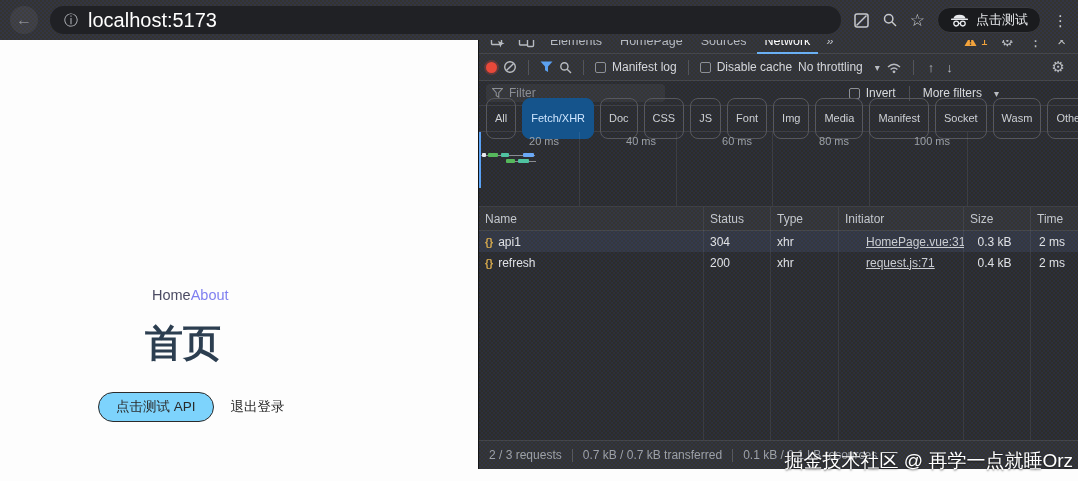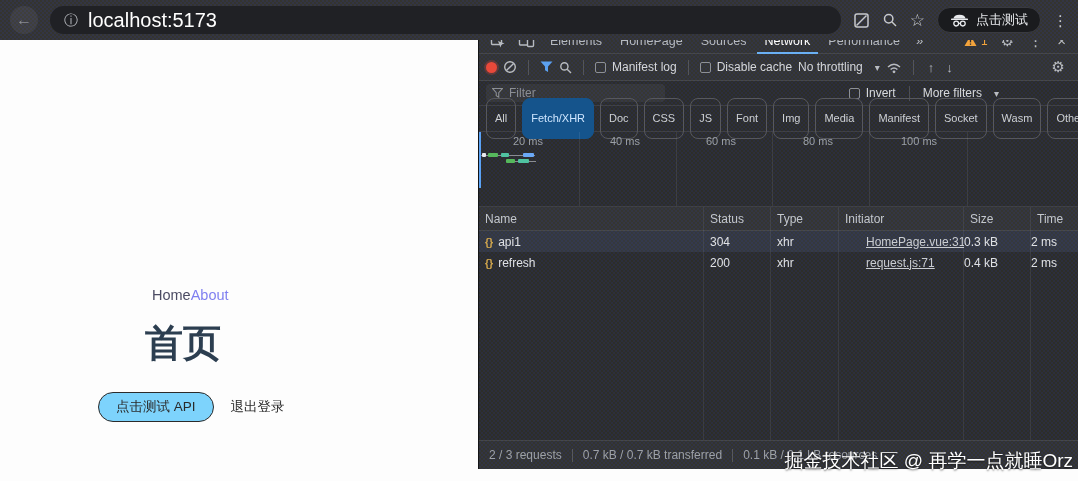--- a/index.html
+++ b/index.html
@@ -73,38 +73,38 @@
 
   
   .dt-chips { height:26px; padding:0 7px; gap:6px; }
   .chip { font-size:11px; color:#cdd0d4; border:1px solid #57585d; border-radius:8px; padding:14px 8px;
     white-space:nowrap; line-height:1; }
   .chip.selected { background:#15548c; border-color:#15548c; color:#cfe6ff; }
 
   
   .dt-overview { position:relative; height:75px; flex:0 0 auto; border-bottom:1px solid rgba(255,255,255,.09); }
   .ov-vline { position:absolute; top:0; bottom:0; width:1px; background:rgba(255,255,255,.08); }
-  .ov-label { position:absolute; top:3px; width:62px; text-align:left; font-size:11px; color:#9ba0a6; }
+  .ov-label { position:absolute; top:3px; width:62px; text-align:center; font-size:11px; color:#9ba0a6; }
   .ov-handle { position:absolute; left:0; top:0; width:2px; height:56px; background:#5ba3f5; }
   .wf { position:absolute; height:4px; border-radius:1px; }
   .wf-line { position:absolute; height:1px; background:#8a8d92; }
 
   
   .dt-table { flex:1; position:relative; overflow:hidden; }
   .col-lines { position:absolute; inset:0; display:grid; grid-template-columns:225px 67px 68px 125px 67px 48px; z-index:0; }
   .col-lines div { border-right:1px solid rgba(255,255,255,.07); }
   .col-lines div:last-child { border-right:none; }
   .grid-row { position:relative; z-index:1; display:grid; grid-template-columns:225px 67px 68px 125px 67px 48px; align-items:center; }
   .thead { height:24px; background:rgba(255,255,255,.04); border-bottom:1px solid rgba(255,255,255,.09);
     color:#c3c7cc; font-size:12px; }
   .thead span { padding-left:6px; }
   .trow { height:21px; font-size:12px; color:#dfe1e5; }
   .trow.striped { background:rgba(97,119,170,.16); }
   .cell { padding-left:6px; white-space:nowrap; overflow:hidden; }
-  .cell.num { text-align:left; padding-right:6px; padding-left:0; }
+  .cell.num { text-align:center; padding-right:6px; padding-left:0; }
   .name-cell { display:flex; align-items:center; gap:5px; }
   .braces { color:#d4a84e; font-size:10.5px; font-weight:700; }
   .init-link { color:#c9ccd1; text-decoration:underline;padding-left:21px; }
 
   
   .dt-statusbar { height:29px; border-top:1px solid rgba(255,255,255,.09); background-color:rgba(255,255,255,.03);
     display:flex; align-items:center; padding:0 10px; color:#9da1a7; font-size:12px; flex:0 0 auto; }
   .sb-sep { width:1px; height:13px; background:rgba(255,255,255,.18); margin:0 10px; }
 
   .watermark { position:absolute; right:5px; bottom:7px; z-index:9; color:#fff; font-size:19px;
@@ -172,21 +172,20 @@
     <span class="dt-tool-icon">
       <svg width="17" height="15" viewBox="0 0 17 15">
           <rect x="1.5" y="2" width="11" height="10" rx="1" fill="none" stroke="#b6bac0" stroke-width="1.4"></rect>
           <rect x="9.5" y="5.5" width="6" height="8" rx="1" fill="#2c2d31" stroke="#b6bac0" stroke-width="1.4"></rect>
         </svg>
     </span>
     <span class="dt-tab">Elements</span>
     <span class="dt-tab">HomePage</span>
     <span class="dt-tab">Sources</span>
     <span class="dt-tab active">Network</span>
-    <span class="dt-tab">Performance</span>
     <span class="chev-more">»</span>
     <span class="spacer"></span>
     <span class="warn-wrap">
       <svg width="13" height="12" viewBox="0 0 14 13">
           <path d="M7 0.5 L13.5 12 H0.5 Z" fill="#f2a33c"></path>
           <rect x="6.3" y="4" width="1.4" height="4" fill="#2c2d31"></rect>
           <rect x="6.3" y="9.2" width="1.4" height="1.4" fill="#2c2d31"></rect>
         </svg>
       <span>1</span>
     </span>

